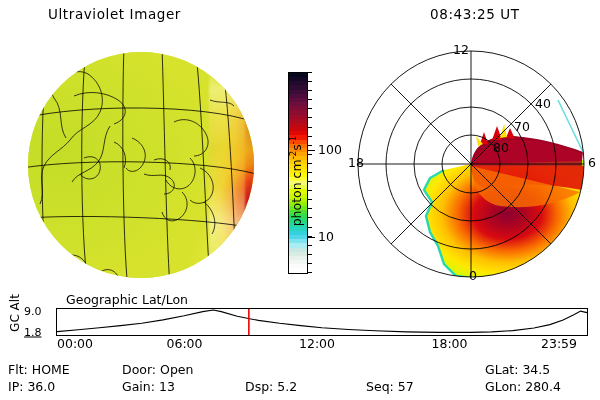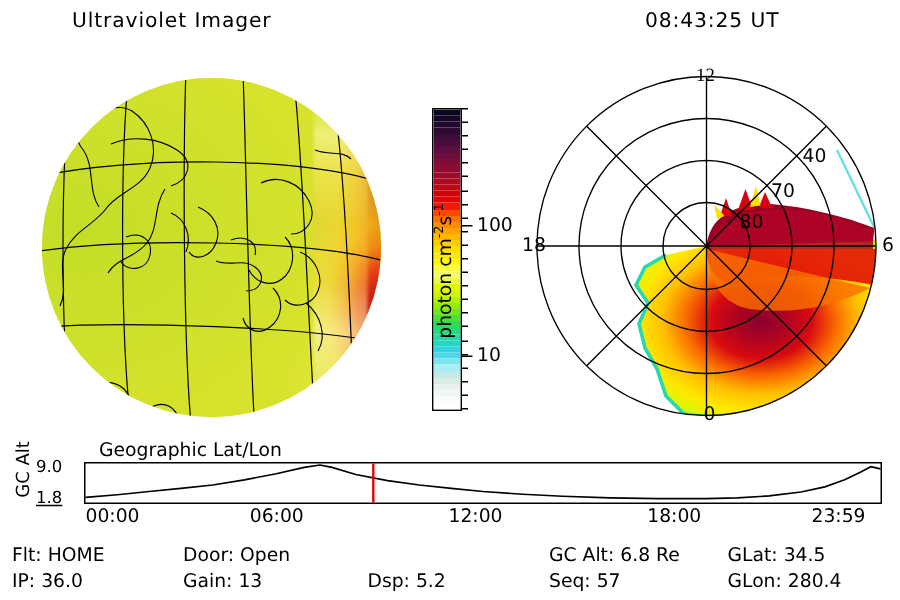--- a/index.html
+++ b/index.html
@@ -441,21 +441,21 @@
       </g>
 
       <g stroke="#000" stroke-width="0.9">
         <line x1="6" y1="124" x2="232" y2="124"></line>
         <line x1="119" y1="11" x2="119" y2="237"></line>
         <line x1="39" y1="44" x2="199" y2="204"></line>
         <line x1="199" y1="44" x2="39" y2="204"></line>
       </g>
     </svg>
 
-    <div class="polar-lbl" style="left:112px; top:4px;font-family:Liberation Serif, serif;">12</div>
+    <div class="polar-lbl" style="left:101px; top:4px;">12</div>
     <div class="polar-lbl" style="left:-4px; top:117px;">18</div>
     <div class="polar-lbl" style="left:236px; top:117px;">6</div>
     <div class="polar-lbl" style="left:117px; top:230px;">0</div>
 
     <div class="polar-lbl" style="left:183px; top:58px;">40</div>
     <div class="polar-lbl" style="left:162px; top:81px;">70</div>
     <div class="polar-lbl" style="left:141px; top:102px;">80</div>
   </div>
 
   <div class="orbit-panel">
@@ -479,21 +479,20 @@
         <div class="xtick" style="left: 166.5px;">06:00</div>
         <div class="xtick" style="left: 299px;">12:00</div>
         <div class="xtick" style="left: 431.5px; text-align: right;">18:00</div>
         <div class="xtick" style="left: 541px;">23:59</div>
       </div>
   </div>
 
   <div class="footer">
     <div class="foot-cell foot-r1 fc0"><span>Flt:</span> <span>HOME</span></div>
     <div class="foot-cell foot-r1 fc1"><span>Door:</span> <span>Open</span></div>
-    <div class="foot-cell foot-r1 fc3"><span>GC Alt:</span> <span>6.8 Re</span></div>
     <div class="foot-cell foot-r1 fc4"><span>GLat:</span> <span>34.5</span></div>
 
     <div class="foot-cell foot-r2 fc0"><span>IP:</span> <span>36.0</span></div>
     <div class="foot-cell foot-r2 fc1"><span>Gain:</span> <span>13</span></div>
     <div class="foot-cell foot-r2 fc2"><span>Dsp:</span> <span>5.2</span></div>
     <div class="foot-cell foot-r2 fc3"><span>Seq:</span> <span>57</span></div>
     <div class="foot-cell foot-r2 fc4"><span>GLon:</span> <span>280.4</span></div>
   </div>
 
 </div>

